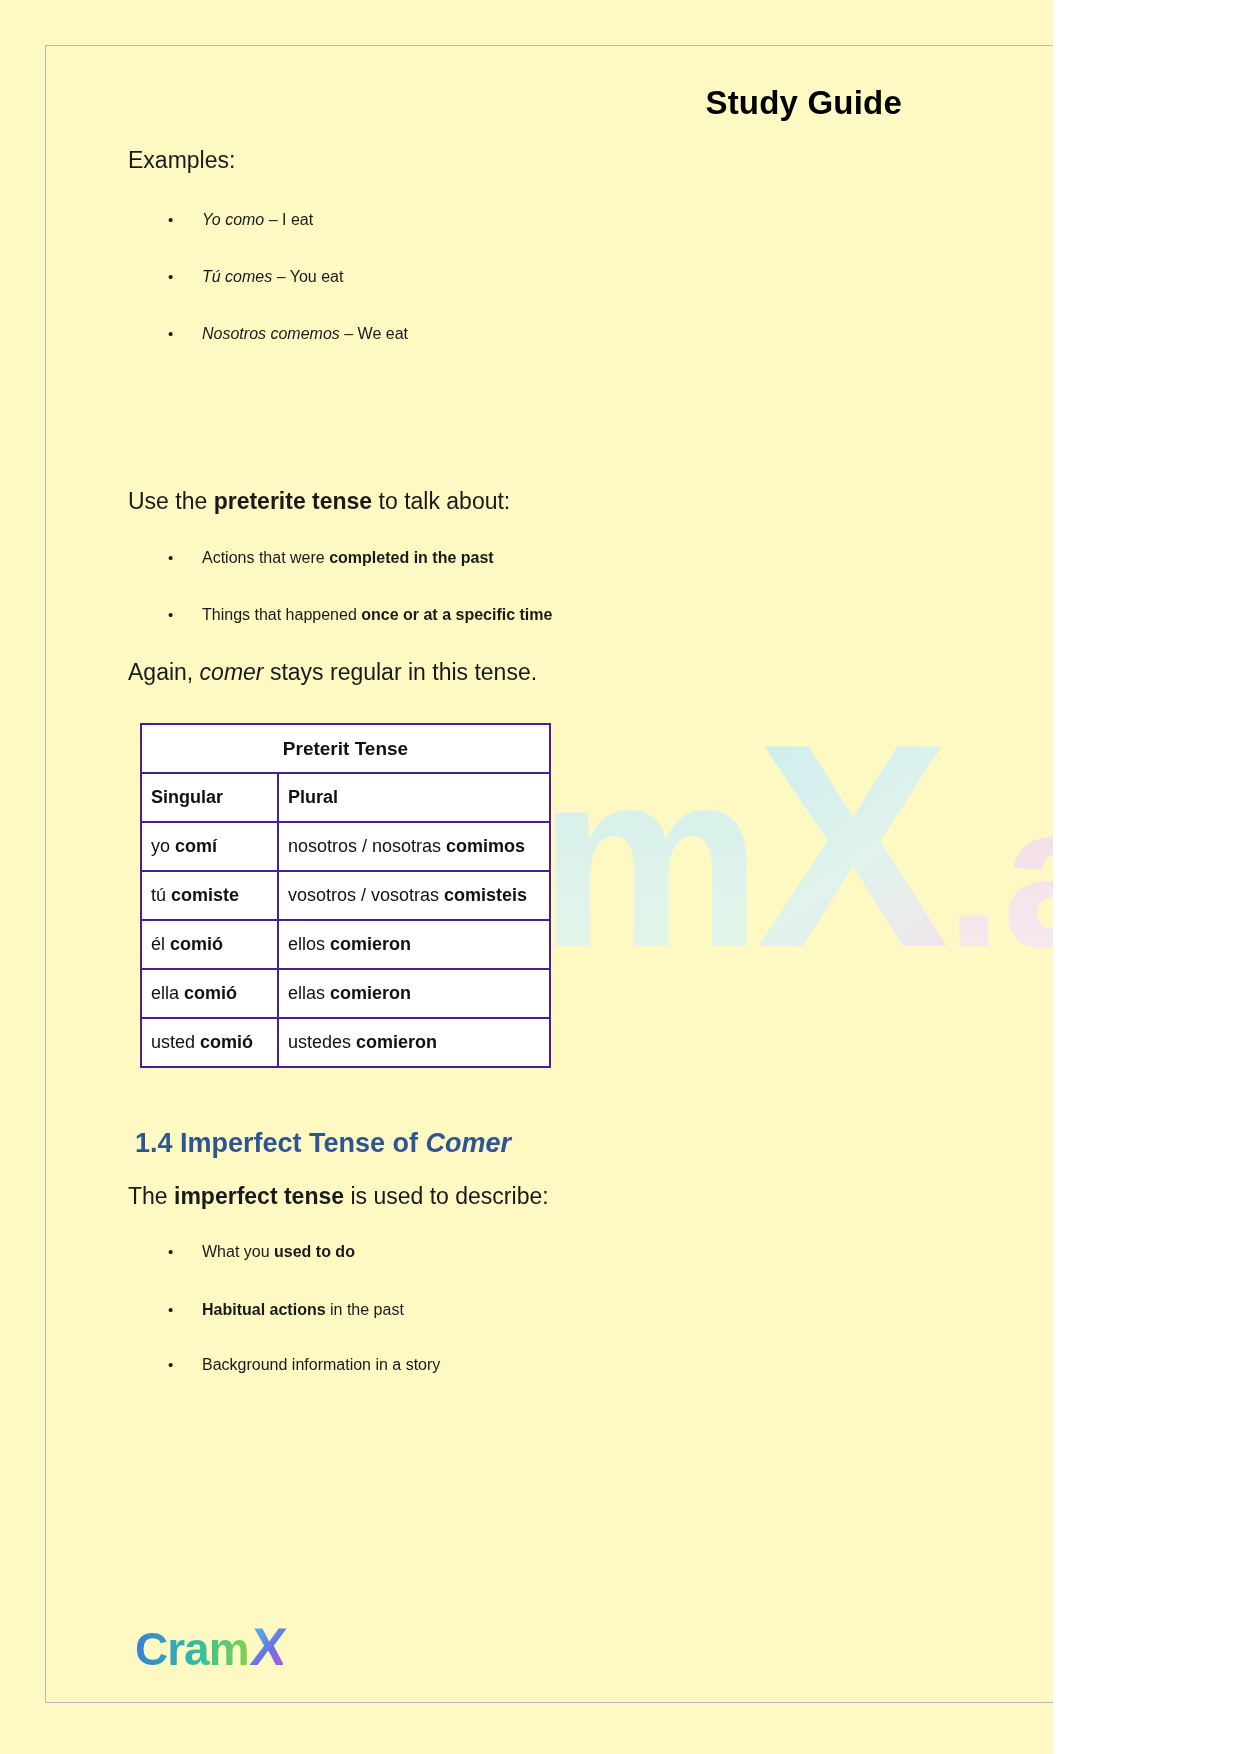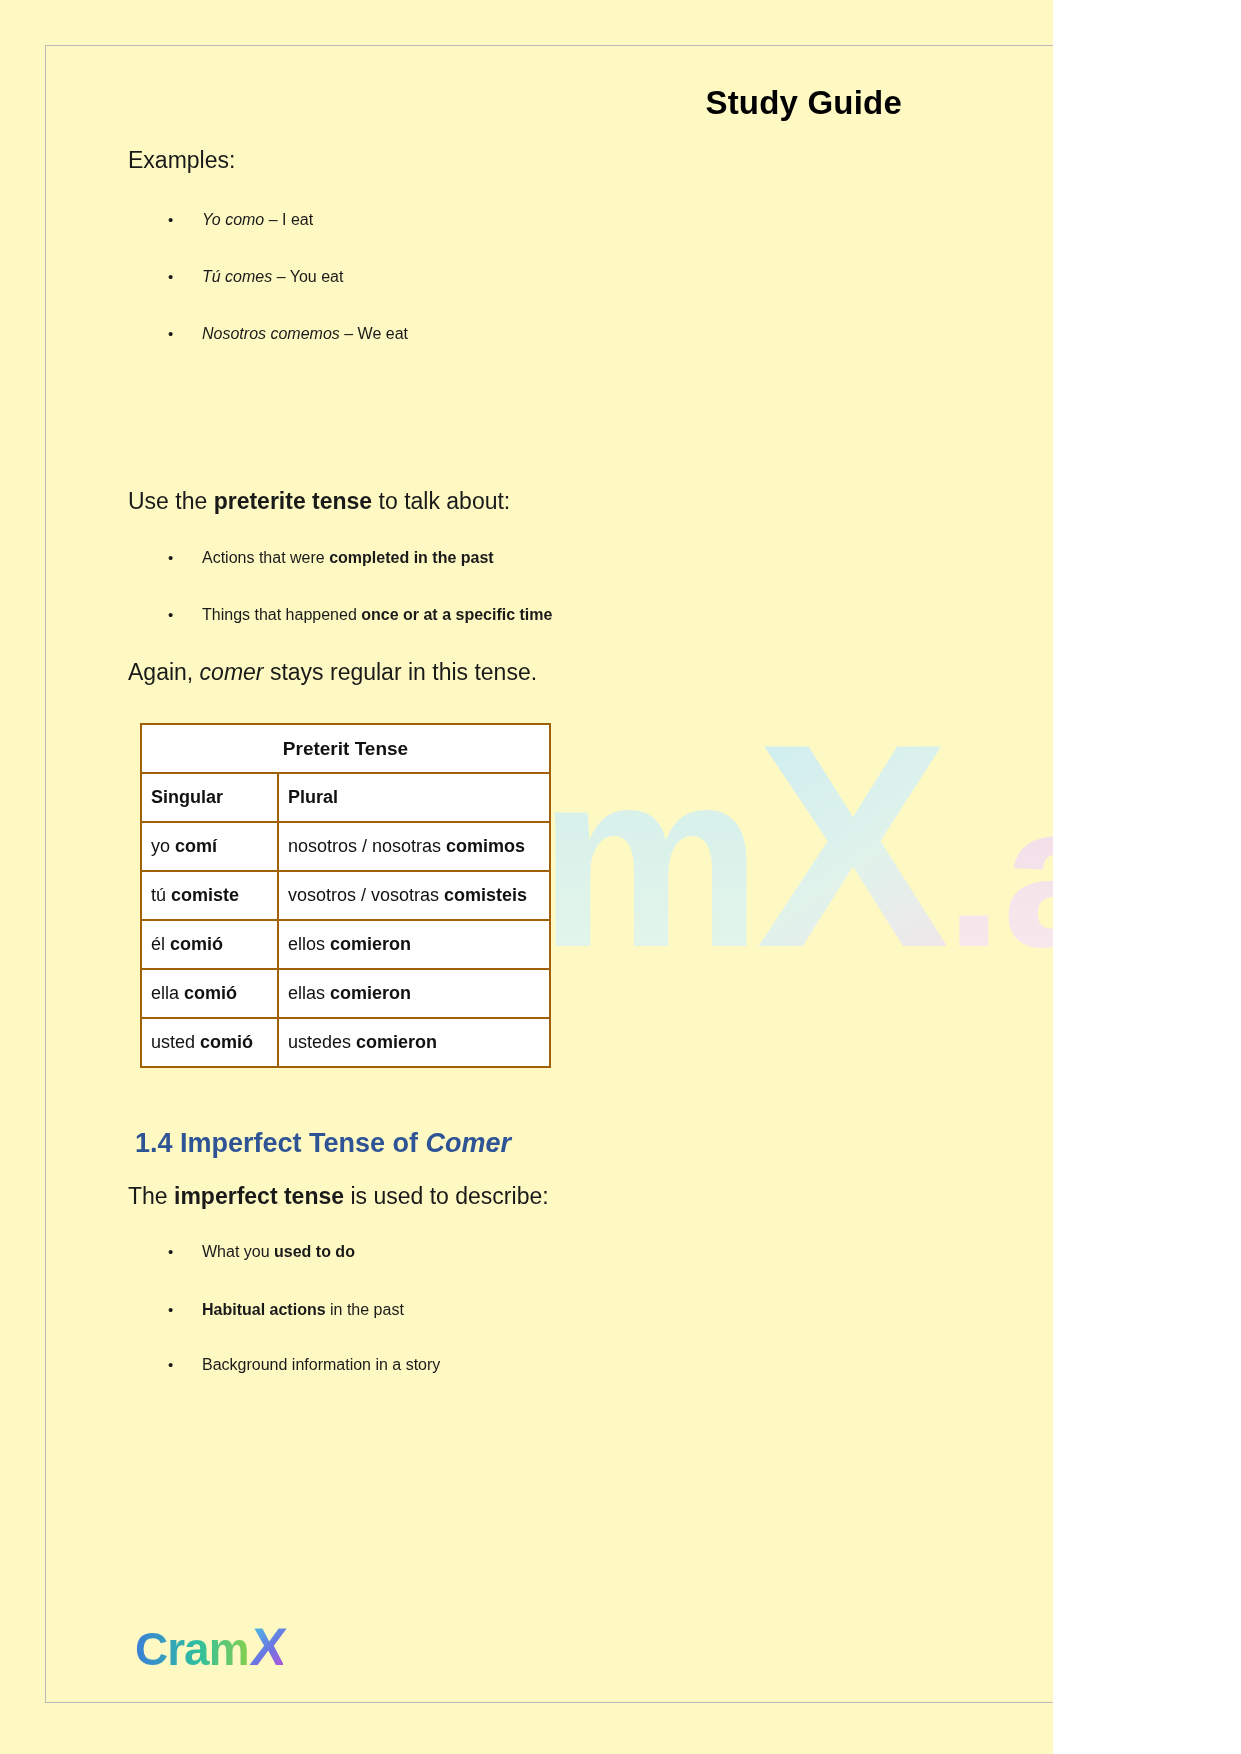--- a/index.html
+++ b/index.html
@@ -38,21 +38,21 @@
            background-image:linear-gradient(145deg,#c7ebf6 0%,#ddf3f0 55%,#f4e1ef 100%); }
   .wm-ai { font-size:205px;
            background-image:linear-gradient(180deg,#f0d9eb 0%,#f9e8f3 100%); }
 
   
   .conj-table {
     position:absolute; left:140px; top:723px; z-index:2; background:#fff;
     border-collapse:collapse; font-size:18px; color:#111;
   }
   .conj-table td {
-    border:2px solid #a16207; height:47px; padding:0 6px 0 9px;
+    border:2px solid #4c1d95; height:47px; padding:0 6px 0 9px;
     vertical-align:middle; white-space:nowrap;
   }
   .conj-table .tbl-title { text-align:center; font-weight:bold; font-size:19px; padding:0; }
   .col-sing { width:137px; } .col-plur { width:272px; }
   .conj-table .hdr { font-weight:bold; }
 
   
   .logo {
     position:absolute; left:135px; top:1618px; display:flex; align-items:baseline;
     font-weight:bold; letter-spacing:-1px; line-height:1.1; white-space:nowrap;

